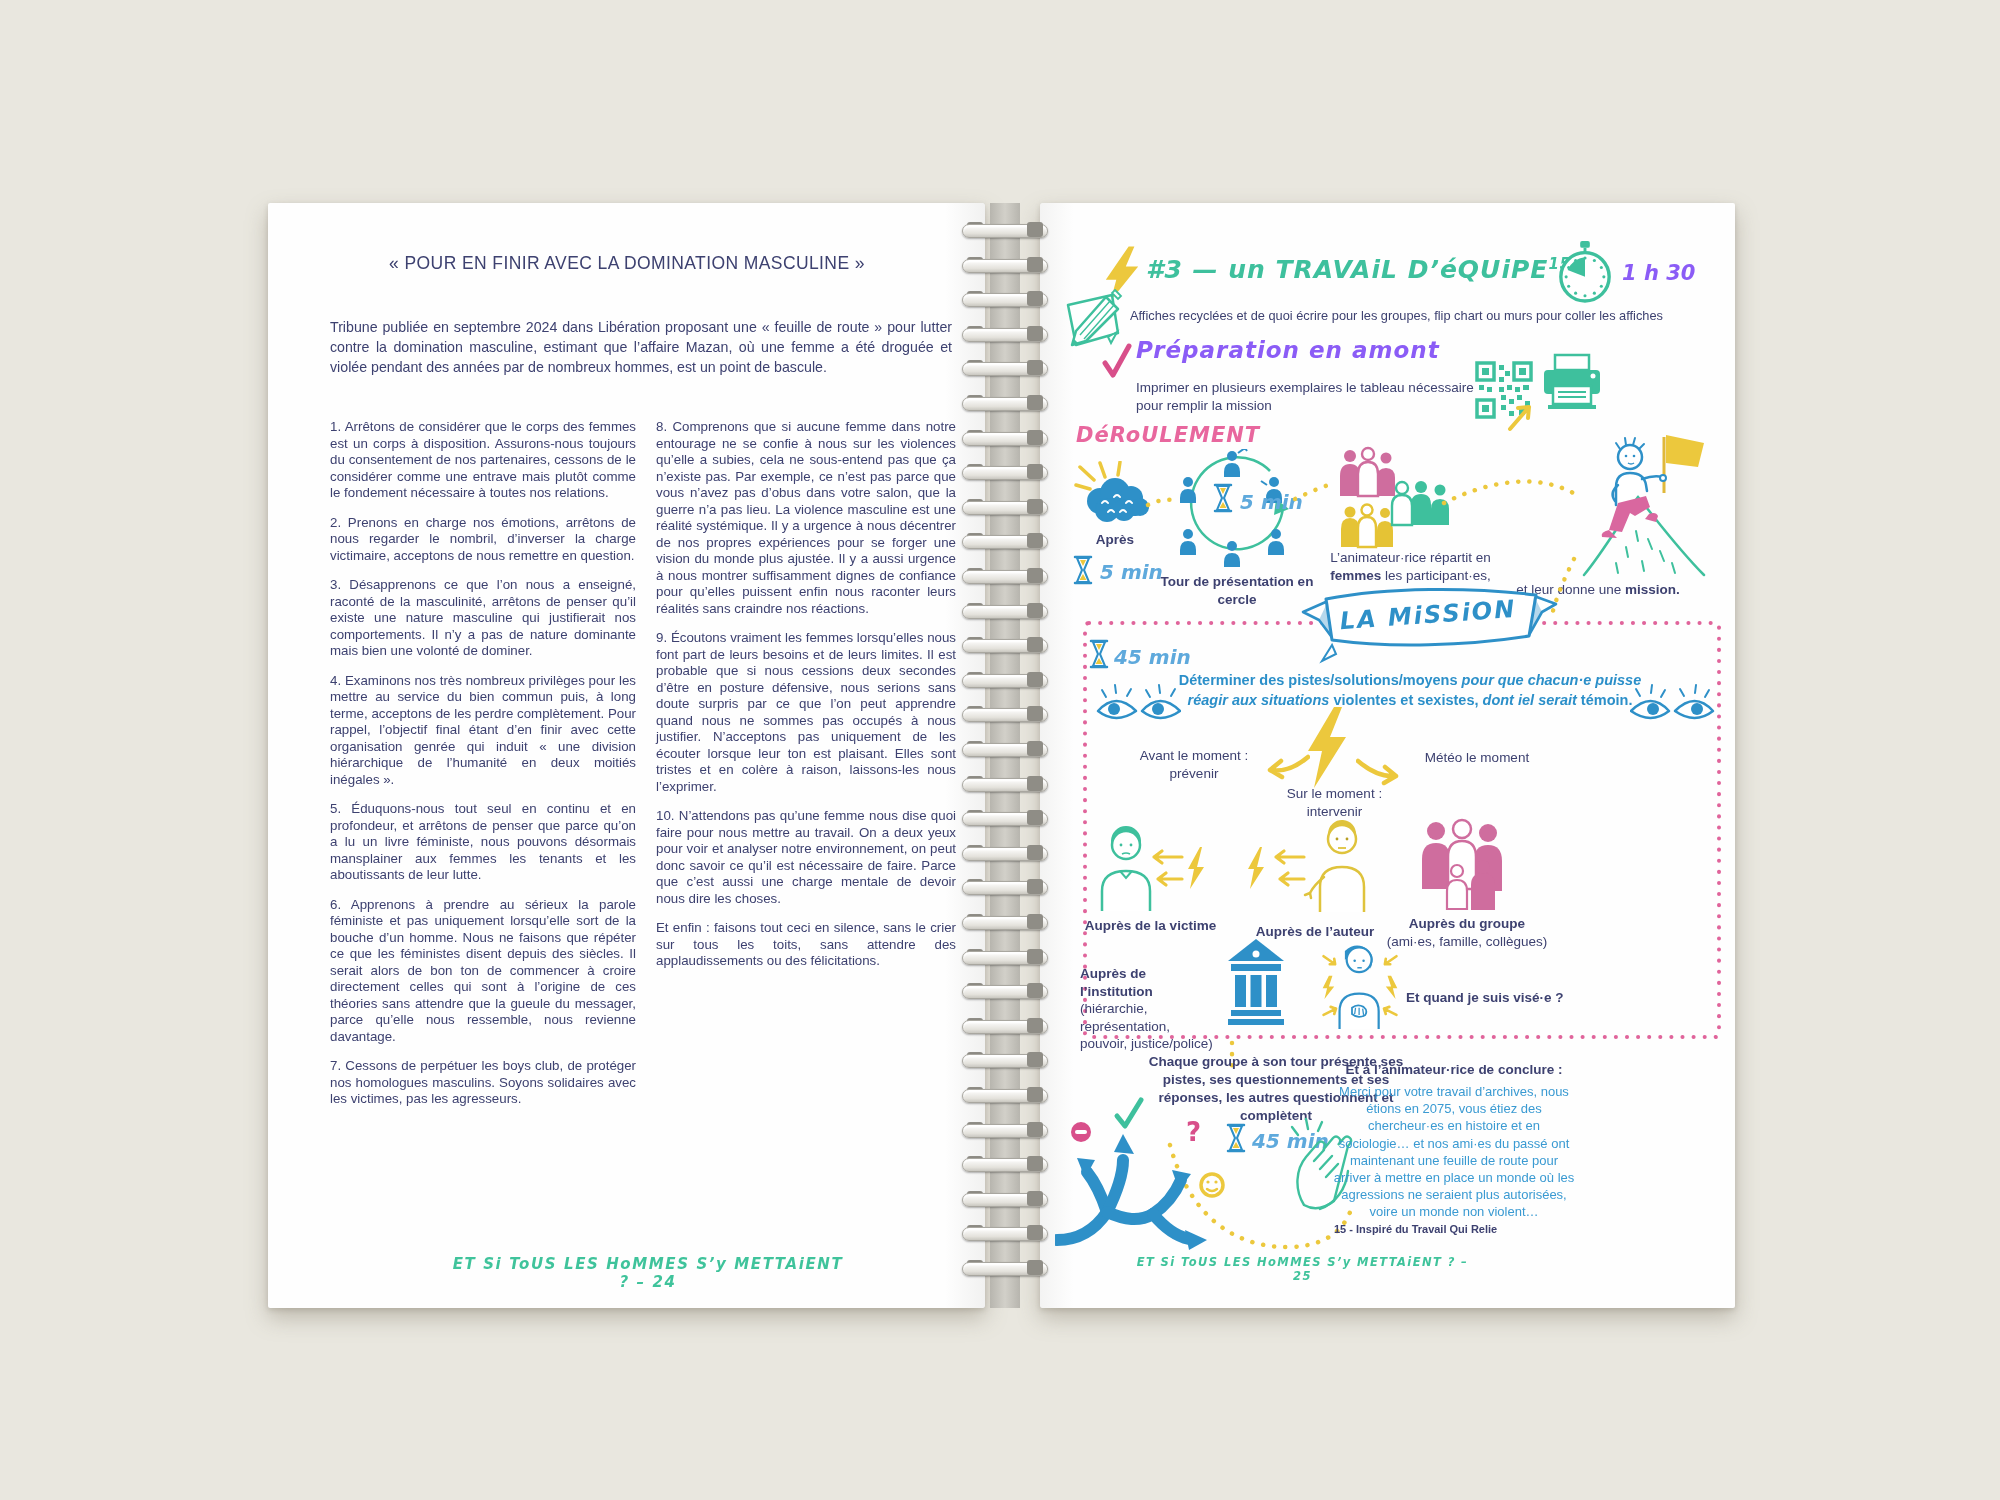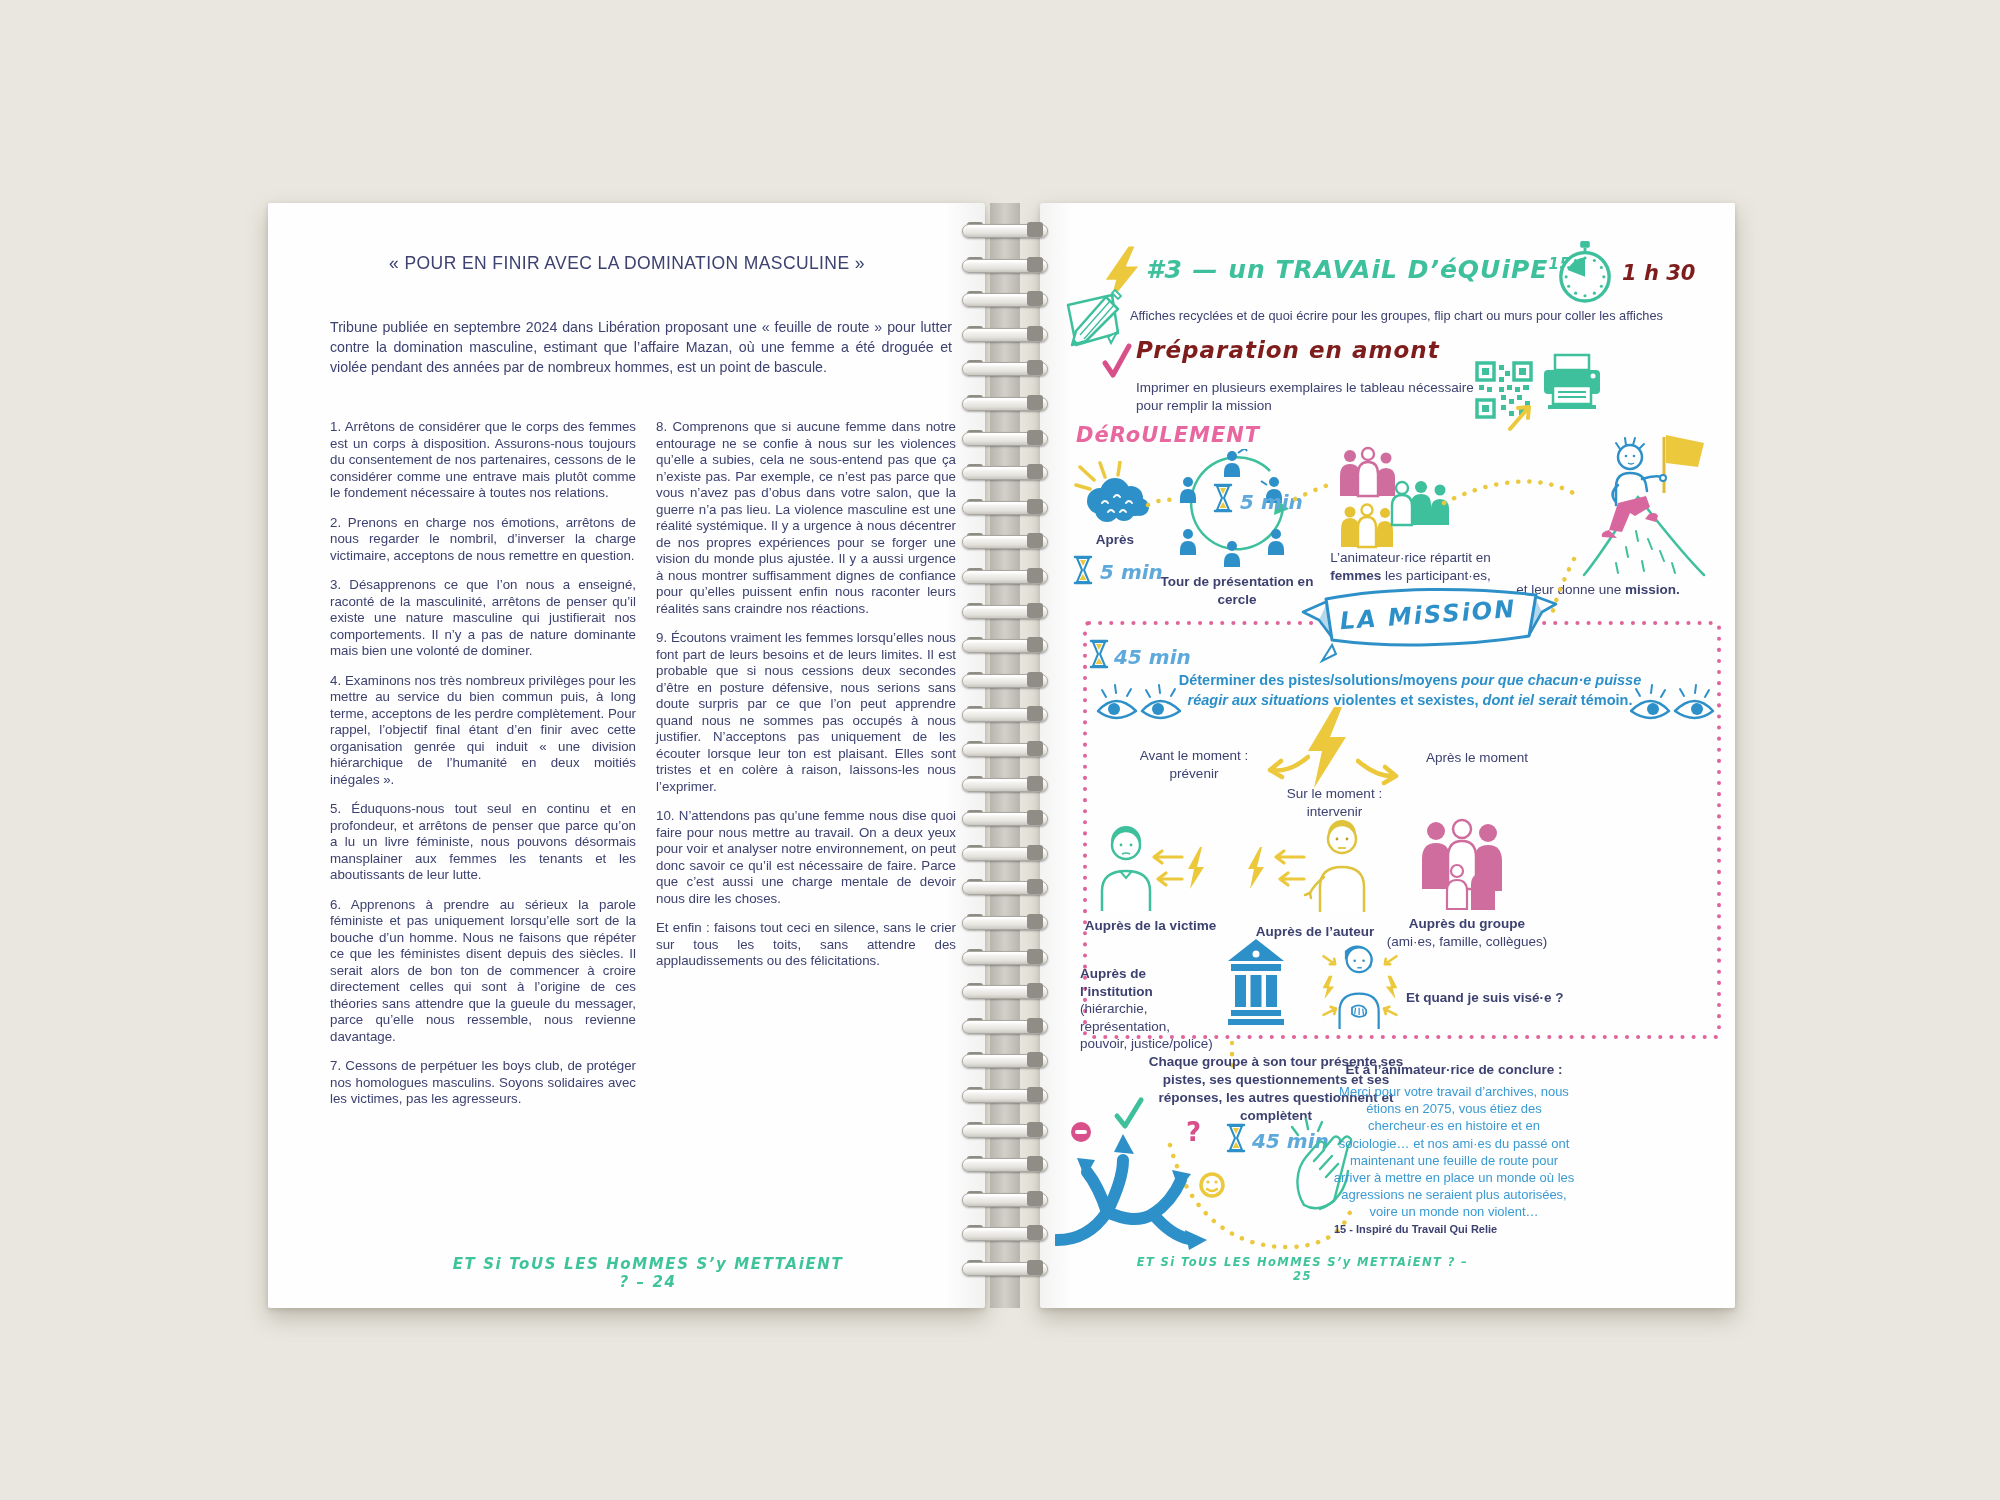--- a/index.html
+++ b/index.html
@@ -39,21 +39,21 @@
   .coil{position:absolute;left:0;width:86px;height:18px;}
   .coil::before,.coil::after{content:"";position:absolute;top:1px;width:16px;height:15px;
           background:#8f8d86;border-radius:3px;}
   .coil::before{left:5px}.coil::after{right:5px}
   .coil b{position:absolute;left:0;right:0;top:3px;height:12px;border-radius:7px;display:block;
           background:linear-gradient(180deg,#ffffff,#e4e2dc 70%,#c9c7c0);
           border:1px solid #a9a7a0;
           box-shadow:0 1px 2px rgba(0,0,0,.3), inset 0 2px 2px #fff;}
 
   
-  .hg{color:#3ec09d;} .hb{color:#7f1d1d;} .hp{color:#e8679e;}
+  .hg{color:#3ec09d;} .hb{color:#8b5cf6;} .hp{color:#e8679e;}
   .title-hand{font-family:"DejaVu Sans",sans-serif;font-style:italic;font-weight:bold;
               letter-spacing:1px;white-space:nowrap;}
   .label{font-size:13.5px;line-height:17.5px;color:#3d4170;}
   .time{font-family:"DejaVu Sans",sans-serif;font-style:italic;font-size:20px;color:#5ea9dc;font-weight:bold;}
   .statement{font-size:14.5px;line-height:19.5px;font-weight:bold;color:#2b8fc9;}
   .statement i{font-weight:bold;}
   .concl{font-size:13px;line-height:17.2px;color:#3a9ad2;}
   .rp-footer{font-size:11.5px;letter-spacing:1.4px;color:#3fc39b;font-weight:bold;text-align:center;}
   .qmark{font-size:26px;font-weight:bold;color:#d84f8a;font-family:"DejaVu Sans",sans-serif;}
   sup{font-size:60%;}
@@ -459,21 +459,21 @@
     <svg class="abs" style="left:262px;top:502px" width="48" height="85" viewBox="0 0 48 85">
       <polygon points="32,2 6,46 20,46 12,83 44,32 28,32 40,2" fill="#ecc83d"></polygon>
     </svg>
     <svg class="abs" style="left:316px;top:552px" width="48" height="32" viewBox="0 0 48 32">
       <path d="M2 6 C 16 18, 28 22, 40 21 M40 21 l-11 -9 M40 21 l-12 7" stroke="#ecc83d" stroke-width="4.5" fill="none" stroke-linecap="round"></path>
     </svg>
     <div class="abs label center" style="left:222px;top:582px;width:145px">
       <div>Sur le moment :</div>
       <div>intervenir</div>
     </div>
-    <div class="abs label center" style="left:372px;top:546px;width:130px">Après le moment</div>
+    <div class="abs label center" style="left:372px;top:546px;width:130px">Météo le moment</div>
 
     <svg class="abs" style="left:58px;top:604px" width="55" height="105" viewBox="0 0 55 105">
       <path d="M13 34 a15 15 0 0 1 30 0 l-1 5 q-3 -10 -14 -10 q-11 0 -14 10 z" fill="#3ec09d"></path>
       <circle cx="28" cy="38" r="14" fill="#fff" stroke="#3ec09d" stroke-width="2.5"></circle>
       <circle cx="23" cy="38" r="1.4" fill="#3ec09d"></circle>
         <circle cx="33" cy="38" r="1.4" fill="#3ec09d"></circle>
       <path d="M24 47 q4 -2 8 0" stroke="#3ec09d" stroke-width="1.6" fill="none"></path>
       <path d="M4 104 V84 q0 -20 24 -20 q24 0 24 20 v20" fill="#fff" stroke="#3ec09d" stroke-width="2.5"></path>
       <path d="M22 64 l6 7 l6 -7" stroke="#3ec09d" stroke-width="2" fill="none"></path>
     </svg>

